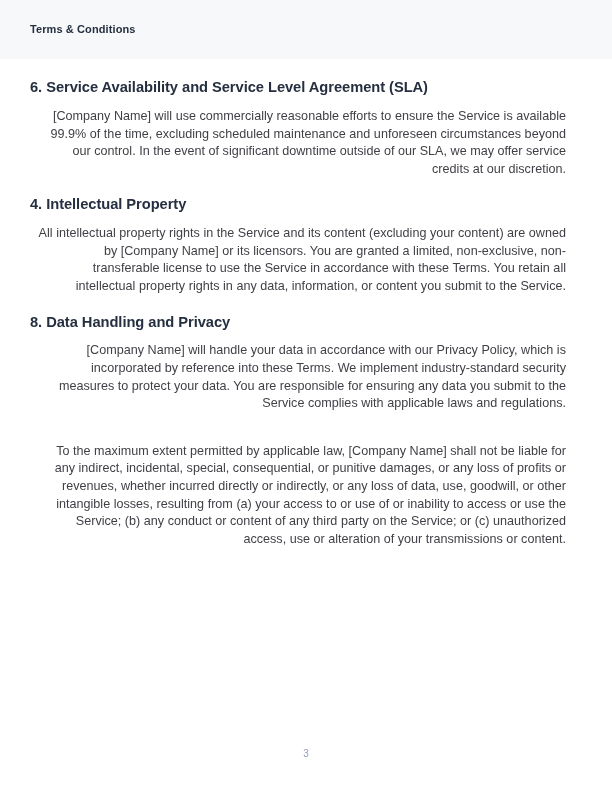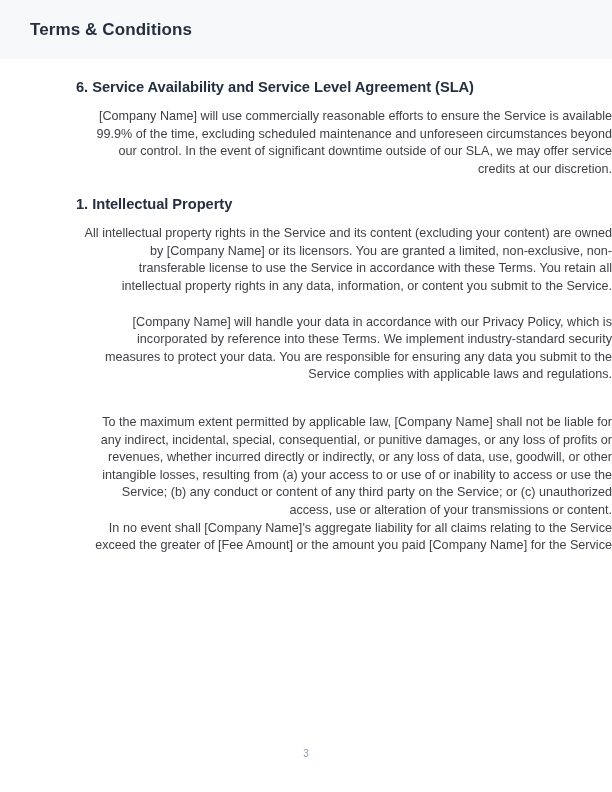--- a/index.html
+++ b/index.html
@@ -21,33 +21,32 @@
   .page-header {
     width: 612px;
     height: 59px;
     background: #f7f8fa;
     box-sizing: border-box;
     display: flex;
     align-items: center;
     padding-left: 30px;
   }
   .page-header-title {
-    font-size: 17px;
+    font-size: 11px;
     font-weight: bold;
     color: #252f3f;
     letter-spacing: 0.1px;
     line-height: 1;
   }
 
   
   .doc-body {
     padding-top: 20px;
     width: 612px;
     box-sizing: border-box;
-    padding-left: 46px;
   }
 
   .section {
     padding: 0;
   }
   .section + .section {
     margin-top: 18px;
   }
   .section[data-spaced="wide"] {
     margin-top: 30px;
@@ -92,28 +91,28 @@
 </div>
 
 <div class="doc-body">
 
   <div class="section">
     <h2 class="section-heading">6. Service Availability and Service Level Agreement (SLA)</h2>
     <p class="section-paragraph">[Company Name] will use commercially reasonable efforts to ensure the Service is available 99.9% of the time, excluding scheduled maintenance and unforeseen circumstances beyond our control. In the event of significant downtime outside of our SLA, we may offer service credits at our discretion.</p>
   </div>
 
   <div class="section">
-    <h2 class="section-heading">1. Intellectual Property</h2>
+    <h2 class="section-heading">4. Intellectual Property</h2>
     <p class="section-paragraph">All intellectual property rights in the Service and its content (excluding your content) are owned by [Company Name] or its licensors. You are granted a limited, non-exclusive, non-transferable license to use the Service in accordance with these Terms. You retain all intellectual property rights in any data, information, or content you submit to the Service.</p>
   </div>
 
   <div class="section">
+    <h2 class="section-heading">8. Data Handling and Privacy</h2>
     <p class="section-paragraph">[Company Name] will handle your data in accordance with our Privacy Policy, which is incorporated by reference into these Terms. We implement industry-standard security measures to protect your data. You are responsible for ensuring any data you submit to the Service complies with applicable laws and regulations.</p>
   </div>
 
   <div class="section" data-spaced="wide">
     <p class="section-paragraph">To the maximum extent permitted by applicable law, [Company Name] shall not be liable for any indirect, incidental, special, consequential, or punitive damages, or any loss of profits or revenues, whether incurred directly or indirectly, or any loss of data, use, goodwill, or other intangible losses, resulting from (a) your access to or use of or inability to access or use the Service; (b) any conduct or content of any third party on the Service; or (c) unauthorized access, use or alteration of your transmissions or content.</p>
-    <p class="section-paragraph">In no event shall [Company Name]'s aggregate liability for all claims relating to the Service exceed the greater of [Fee Amount] or the amount you paid [Company Name] for the Service</p>
   </div>
 
 </div>
 
 <div class="page-number">3</div>
 
 </body></html>

